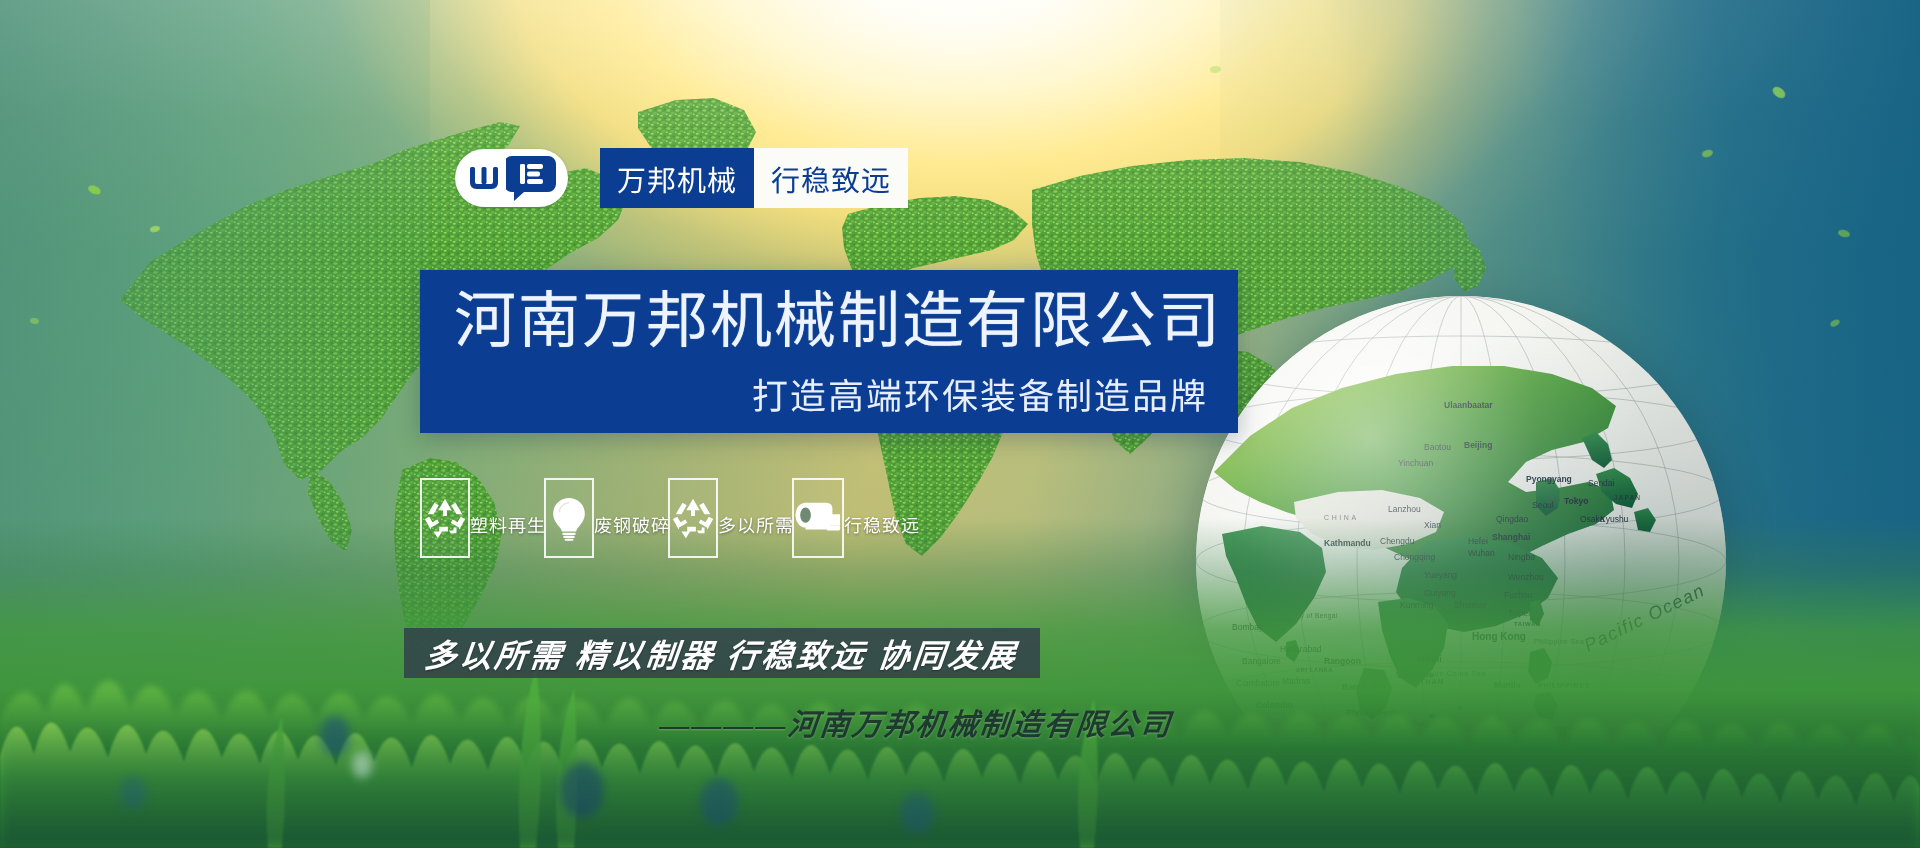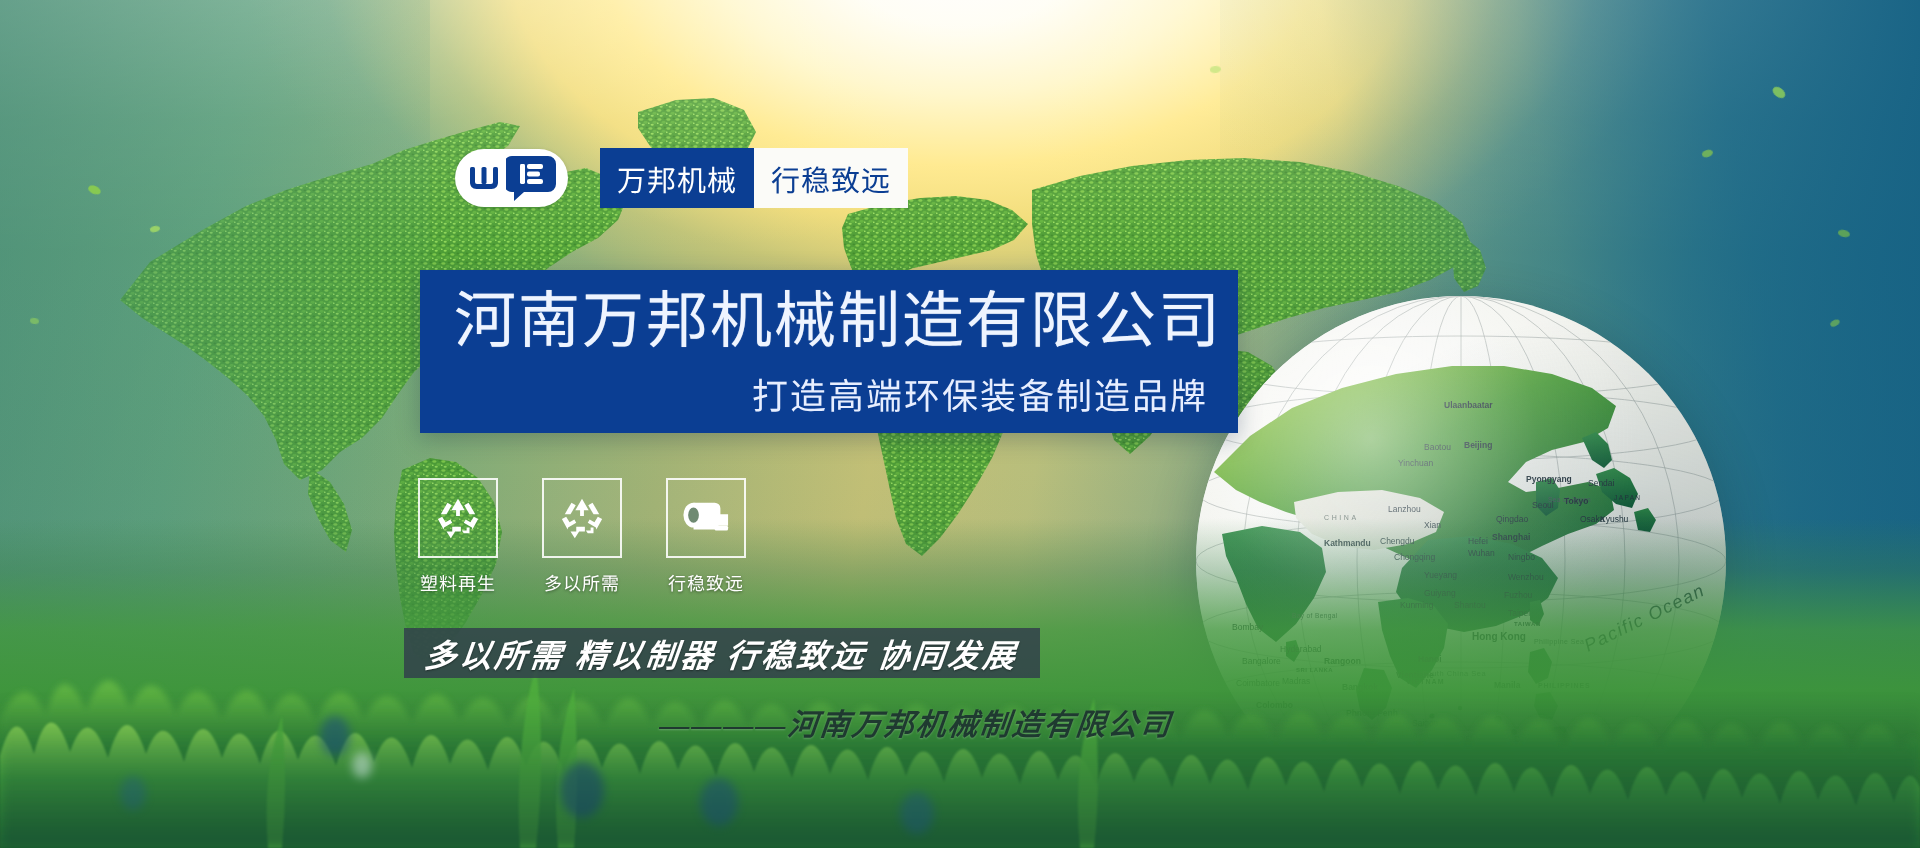--- a/index.html
+++ b/index.html
@@ -100,21 +100,21 @@
     text-shadow:0 0 1px rgba(255,255,255,0.5);
     white-space:nowrap;
   }
   .title-sub{
     position:absolute;right:30px;bottom:14px;
     color:#e7eeff;font-size:36px;letter-spacing:2px;font-weight:300;white-space:nowrap;
   }
 
   
   .features{position:absolute;left:420px;top:478px;display:flex;gap:48px;}
-  .feat{width:76px;display:flex;flex-direction:column;align-items:center;}
+  .feat{width:76px;display:flex;flex-direction:row;align-items:center;}
   .feat-box{
     width:76px;height:76px;border:2px solid rgba(255,255,255,0.88);
     display:flex;align-items:center;justify-content:center;
     background:rgba(255,255,255,0.03);
   }
   .feat-box svg{display:block;}
   .feat-label{
     margin-top:11px;color:#ffffff;font-size:18px;letter-spacing:1px;white-space:nowrap;
     text-shadow:0 1px 3px rgba(0,0,0,0.45);
   }
@@ -475,20 +475,34 @@
             <path d="M12 38 L18 38 L18 33 L27 33 L27 38 L21 38 L16.5 45 Z"></path>
             <path d="M30 40 L36 40 L36 34 L33 34 L33 37 L28 37 Z"></path>
             <path d="M6 20 L13 8 L17.5 10.8 L12 20 Z"></path>
             <path d="M42 20 L35 8 L30.5 10.8 L36 20 Z"></path>
           </g>
         </svg>
       </div>
       <div class="feat-label">塑料再生</div>
     </div>
 
+    <div class="feat">
+      <div class="feat-box">
+        <svg width="46" height="46" viewBox="0 0 48 48" xmlns="http://www.w3.org/2000/svg">
+          <g fill="#ffffff">
+            <path d="M24 3 C14.6 3 7.5 10.4 7.5 19.4 c0 5.6 2.7 9.6 5.6 12.9 c2 2.3 3.2 3.8 3.4 5.7 h15 c0.2 -1.9 1.4 -3.4 3.4 -5.7 c2.9 -3.3 5.6 -7.3 5.6 -12.9 C40.5 10.4 33.4 3 24 3 Z"></path>
+            <rect x="17" y="39.4" width="14" height="2.4" rx="1.2"></rect>
+            <rect x="18" y="42.6" width="12" height="2.3" rx="1.15"></rect>
+            <rect x="19.4" y="45.6" width="9.2" height="2.2" rx="1.1"></rect>
+          </g>
+          <path d="M24 8 C18.6 8 14 12.4 14 18" stroke="#dfe6dc" stroke-width="1.6" fill="none" opacity=".85"></path>
+        </svg>
+      </div>
+      <div class="feat-label">废钢破碎</div>
+    </div>
 
     <div class="feat">
       <div class="feat-box">
         <svg width="46" height="46" viewBox="0 0 48 48" xmlns="http://www.w3.org/2000/svg">
           <g fill="#ffffff">
             <path d="M24 4 L31 16 L26 16 L26 22 L22 22 L22 16 L17 16 Z"></path>
             <path d="M9 36 L3 25 L7.5 22.6 L11 28.5 L16 25.6 L18 29 L9.5 34 Z"></path>
             <path d="M39 36 L45 25 L40.5 22.6 L37 28.5 L32 25.6 L30 29 L38.5 34 Z"></path>
             <path d="M12 38 L18 38 L18 33 L27 33 L27 38 L21 38 L16.5 45 Z"></path>
             <path d="M30 40 L36 40 L36 34 L33 34 L33 37 L28 37 Z"></path>

